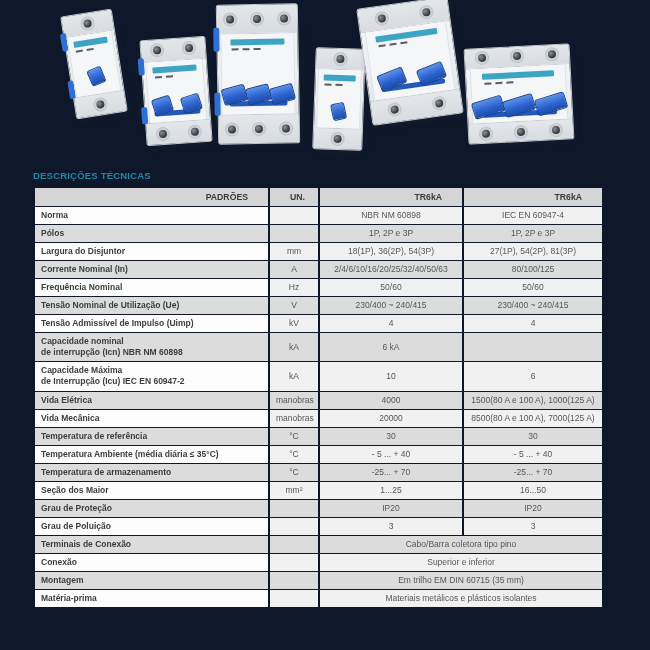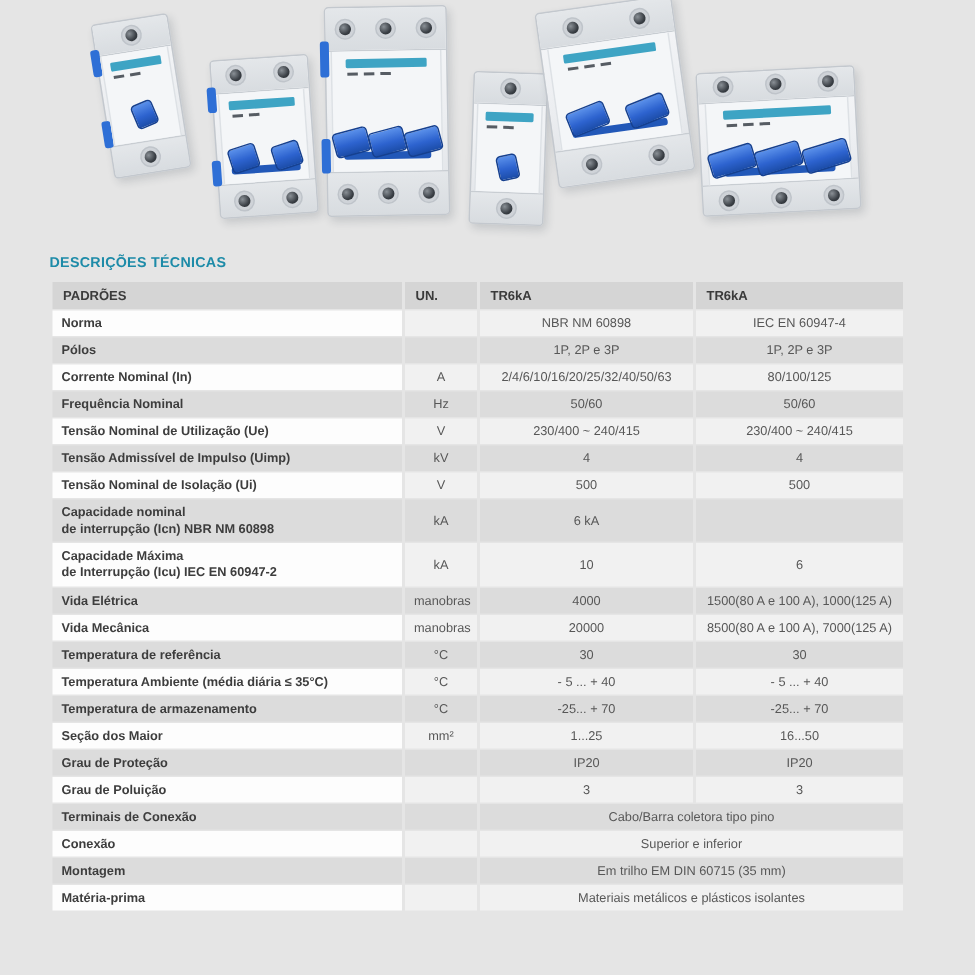--- a/index.html
+++ b/index.html
@@ -1,19 +1,19 @@
 <!DOCTYPE html>
 <html><head>
 <meta charset="utf-8">
 <style>
   * { margin:0; padding:0; box-sizing:border-box; }
   html,body { background:#ffffff; }
   #stage {
     position:relative; width:650px; height:650px; overflow:hidden;
-    background:#e5e5e5; font-family:"Liberation Sans", sans-serif;
+    background:#0f172a; font-family:"Liberation Sans", sans-serif;
   }
 
   
   .products { position:relative; height:163px; }
   .breaker {
     position:absolute;
     background:linear-gradient(180deg,#f6f7f9 0%,#eceef1 55%,#dfe2e6 100%);
     border:1px solid #c3c8ce; border-radius:3px;
     box-shadow:2px 3px 6px rgba(40,50,60,.16);
   }
@@ -55,21 +55,21 @@
   }
 
   
   table.specs {
     margin-left:33px; width:561px;
     border-collapse:separate; border-spacing:2px 1px;
     font-size:8.5px; color:#4a4a4a; table-layout:fixed;
   }
   table.specs th {
     background:#d5d5d5; color:#3b3b3b; font-weight:bold;
-    padding:4px 7px; text-align:left; font-size:8.7px;
+    padding:4px 20px; text-align:right; font-size:8.7px;
   }
   table.specs td { padding:3px 6px; line-height:1.3; vertical-align:middle; }
   td.lbl { text-align:left; font-weight:bold; color:#3d3d3d; white-space:pre-line;margin-left:20px; }
   td.unit, td.val { text-align:center; color:#575757; }
   tbody tr:nth-child(odd) td        { background:#f1f1f1; }
   tbody tr:nth-child(odd) td.lbl    { background:#fdfdfd; }
   tbody tr:nth-child(even) td       { background:#dcdcdc; }
   col.c-lbl{width:233px;} col.c-unit{width:48px;} col.c-v1{width:142px;} col.c-v2{width:138px;}
 </style>
 </head>
@@ -261,20 +261,26 @@
           <td class="val">NBR NM 60898</td>
           <td class="val">IEC EN 60947-4</td>
         </tr>
       <tr>
           <td class="lbl">Pólos</td>
           <td class="unit"></td>
           <td class="val">1P, 2P e 3P</td>
           <td class="val">1P, 2P e 3P</td>
         </tr>
       <tr>
+          <td class="lbl">Largura do Disjuntor</td>
+          <td class="unit">mm</td>
+          <td class="val">18(1P), 36(2P), 54(3P)</td>
+          <td class="val">27(1P), 54(2P), 81(3P)</td>
+        </tr>
+      <tr>
           <td class="lbl">Corrente Nominal (In)</td>
           <td class="unit">A</td>
           <td class="val">2/4/6/10/16/20/25/32/40/50/63</td>
           <td class="val">80/100/125</td>
         </tr>
       <tr>
           <td class="lbl">Frequência Nominal</td>
           <td class="unit">Hz</td>
           <td class="val">50/60</td>
           <td class="val">50/60</td>
@@ -283,26 +289,20 @@
           <td class="lbl">Tensão Nominal de Utilização (Ue)</td>
           <td class="unit">V</td>
           <td class="val">230/400 ~ 240/415</td>
           <td class="val">230/400 ~ 240/415</td>
         </tr>
       <tr>
           <td class="lbl">Tensão Admissível de Impulso (Uimp)</td>
           <td class="unit">kV</td>
           <td class="val">4</td>
           <td class="val">4</td>
-        </tr>
-      <tr>
-          <td class="lbl">Tensão Nominal de Isolação (Ui)</td>
-          <td class="unit">V</td>
-          <td class="val">500</td>
-          <td class="val">500</td>
         </tr>
       <tr>
           <td class="lbl">Capacidade nominal
 de interrupção (Icn) NBR NM 60898</td>
           <td class="unit">kA</td>
           <td class="val">6 kA</td>
           <td class="val"></td>
         </tr>
       <tr>
           <td class="lbl">Capacidade Máxima

